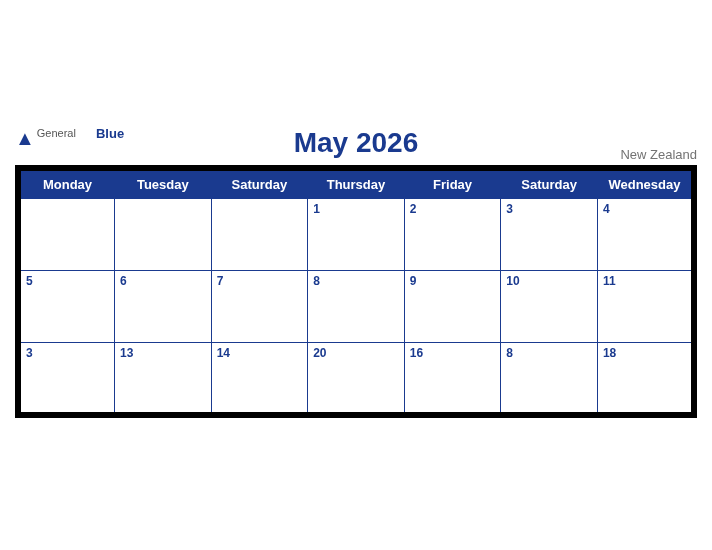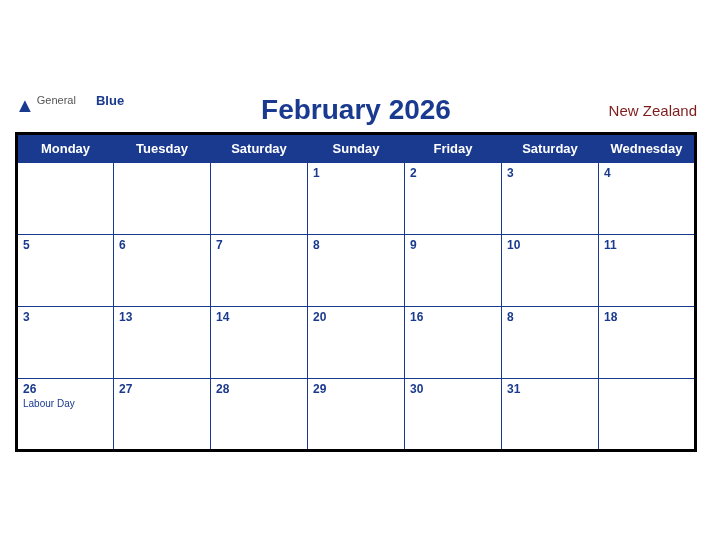--- a/index.html
+++ b/index.html
@@ -56,28 +56,28 @@
     }
     .month-title {
       font-size: 28px;
       color: #1a3a8f;
       font-weight: bold;
       text-align: center;
     }
     .country-label {
       position: absolute;
       right: 0;
-      top: 8px;
-      font-size: 15px;
-      color: #7f1d1d;
+      top: 20px;
+      font-size: 13px;
+      color: #737373;
     }
     .calendar-table {
       width: 100%;
       border-collapse: collapse;
-      border: 3px solid #000000;
+      border: 6px solid #000000;
     }
     .calendar-table th {
       background-color: #1a3a8f;
       color: #fff;
       text-align: center;
       padding: 6px 4px;
       font-size: 13px;
       font-weight: bold;
       border: 1px solid #1a3a8f;
     }
@@ -111,31 +111,31 @@
   <div class="calendar-header">
     <div class="logo-area">
       <div class="logo-inner">
         <div style="font-size:20px; color:#1a3a8f;">▲</div>
         <div class="logo-text-block">
           <span class="logo-text-general">General</span>
           <span class="logo-text-blue">Blue</span>
         </div>
       </div>
     </div>
-    <h1 class="month-title">February 2026</h1>
+    <h1 class="month-title">May 2026</h1>
     <div class="country-label">New Zealand</div>
   </div>
 
   <table class="calendar-table">
     <thead>
       <tr>
         <th>Monday</th>
         <th>Tuesday</th>
         <th>Saturday</th>
-        <th>Sunday</th>
+        <th>Thursday</th>
         <th>Friday</th>
         <th>Saturday</th>
         <th>Wednesday</th>
       </tr>
     </thead>
     <tbody id="calendar-body">
     <tr>
           <td class="empty-cell"></td>
           <td class="empty-cell"></td>
           <td class="empty-cell"></td>
@@ -191,37 +191,15 @@
           <td>
             <span class="day-number">16</span>
           </td>
           <td>
             <span class="day-number">8</span>
           </td>
           <td>
             <span class="day-number">18</span>
           </td>
         </tr>
-        <tr>
-          <td>
-            <span class="day-number">26</span>
-            <span class="holiday-label">Labour Day</span>
-          </td>
-          <td>
-            <span class="day-number">27</span>
-          </td>
-          <td>
-            <span class="day-number">28</span>
-          </td>
-          <td>
-            <span class="day-number">29</span>
-          </td>
-          <td>
-            <span class="day-number">30</span>
-          </td>
-          <td>
-            <span class="day-number">31</span>
-          </td>
-          <td class="empty-cell"></td>
-        </tr>
       </tbody>
   </table>
 </div>
 
 </body></html>

